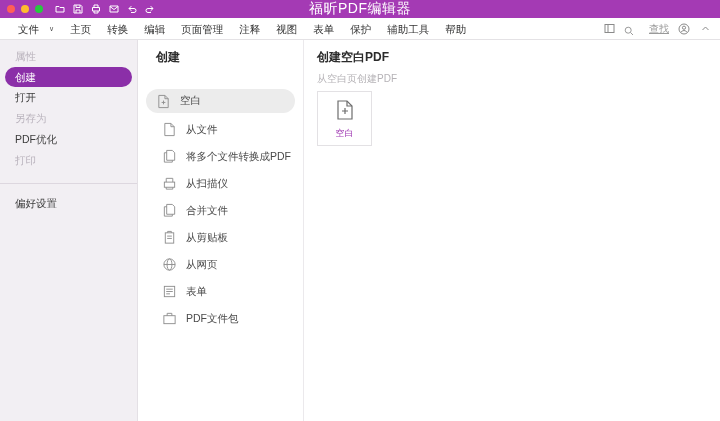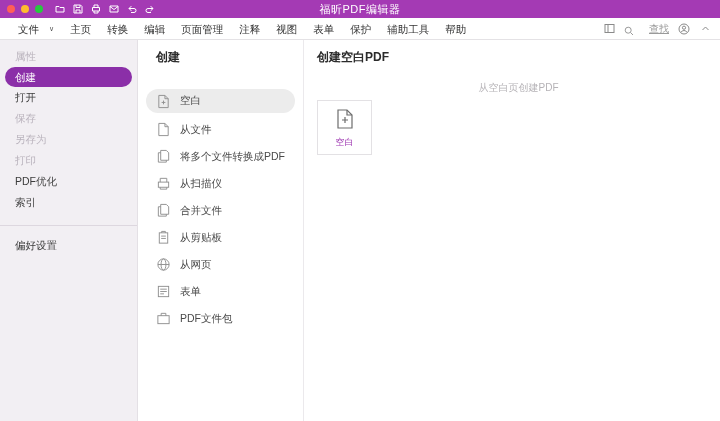--- a/index.html
+++ b/index.html
@@ -10,21 +10,21 @@
   
   .titlebar { height:18px; background:#a43ab4; display:flex; align-items:center; position:relative; }
   .traffic { display:flex; gap:6px; margin-left:7px; }
   .light { width:8px; height:8px; border-radius:50%; }
   .light.red { background:#ff5f57; }
   .light.yellow { background:#febc2e; }
   .light.green { background:#28c840; }
   .tb-icons { display:flex; gap:8px; margin-left:12px; align-items:center; }
   .tb-icon { width:10px; height:10px; display:flex; align-items:center; justify-content:center; }
   .tb-icon svg { display:block; }
-  .tb-title { position:absolute; left:50%; top:50%; transform:translate(-50%,-50%); color:#fff; font-size:11px; letter-spacing:.5px; }
+  .tb-title { position:absolute; left:50%; top:50%; transform:translate(-50%,-50%); color:#fff; font-size:14px; letter-spacing:.5px; }
 
   
   .menubar { height:22px; background:#fff; border-bottom:1px solid #e4e2e5; display:flex; align-items:center; font-size:10.5px; color:#333; }
   .menu-item { padding:0 8px; height:22px; line-height:22px; cursor:default; white-space:nowrap; }
   .menu-item.file { display:flex; align-items:flex-end; gap:10px; padding-left:18px; }
   .menu-chevron { font-size:7px; color:#555; }
   .menubar-spacer { flex:1; }
   .mb-right { display:flex; align-items:center; gap:9px; margin-right:9px; color:#8a8a8a; }
   .mb-icon { display:flex; align-items:center; justify-content:center; width:12px; height:12px; }
   .searchbox { display:flex; align-items:flex-end; gap:15px; color:#9a9a9a; font-size:10px;text-decoration:underline; }
@@ -37,28 +37,28 @@
   .side-item { height:21px; line-height:21px; padding-left:15px; font-size:10.5px; color:#3c3c3c; white-space:nowrap; }
   .side-item.disabled { color:#b9b2bc; }
   .side-item.selected { background:#8b2fa8; color:#fff; border-radius:10px; margin:0 5px; padding-left:10px; height:20px; line-height:20px; }
   .side-divider { height:1px; background:#ddd7df; margin:12px 0 9px 0; }
   .side-footer { height:21px; line-height:21px; padding-left:15px; font-size:10.5px; color:#3c3c3c; }
 
   
   .panel { width:166px; background:#fff; border-right:1px solid #ebe9ec; padding-top:9px; }
   .panel-title { font-size:12px; font-weight:bold; color:#2b2b2b; padding-left:18px; }
   .create-list { margin-top:23px; }
-  .create-item { display:flex; align-items:center; gap:9px; height:27px; padding-left:18px; font-size:10.5px; color:#4a4a4a; white-space:nowrap; }
+  .create-item { display:flex; align-items:center; gap:9px; height:27px; padding-left:24px; font-size:10.5px; color:#4a4a4a; white-space:nowrap; }
   .create-item.selected { background:#ececec; border-radius:13px; margin:0 8px; padding-left:10px; height:24px; margin-bottom:3px; }
   .li-icon { width:15px; height:15px; flex:0 0 15px; display:flex; align-items:center; justify-content:center; }
 
   
   .content { flex:1; padding:9px 0 16px 13px; }
   .content-title { font-size:12px; font-weight:bold; color:#2b2b2b; }
-  .content-sub { font-size:10px; color:#b5b2b6; margin-top:15px;text-align:center; }
+  .content-sub { font-size:10px; color:#b5b2b6; margin-top:6px; }
   .card { width:55px; height:55px; border:1px solid #e3e1e4; background:#fff; margin-top:5px; display:flex; flex-direction:column; align-items:center; justify-content:center; gap:5px; cursor:pointer; }
   .card-label { font-size:9px; color:#a03ab3; }
 
   .hidden-defs { position:absolute; width:0; height:0; overflow:hidden; }
 </style>
 </head>
 <body>
 
 <svg class="hidden-defs" xmlns="http://www.w3.org/2000/svg">
   <defs>
@@ -193,25 +193,23 @@
       </span>
     </div>
   </div>
 
   <div class="bodyrow">
 
     <div class="sidebar">
       <div class="side-item disabled">属性</div>
       <div class="side-item selected">创建</div>
       <div class="side-item">打开</div>
-      <div class="side-item disabled">保存</div>
       <div class="side-item disabled">另存为</div>
+      <div class="side-item">PDF优化</div>
       <div class="side-item disabled">打印</div>
-      <div class="side-item">PDF优化</div>
-      <div class="side-item">索引</div>
       <div class="side-divider"></div>
       <div class="side-footer">偏好设置</div>
     </div>
 
     <div class="panel">
       <div class="panel-title">创建</div>
       <div class="create-list">
 
         <div class="create-item selected">
           <span class="li-icon">

